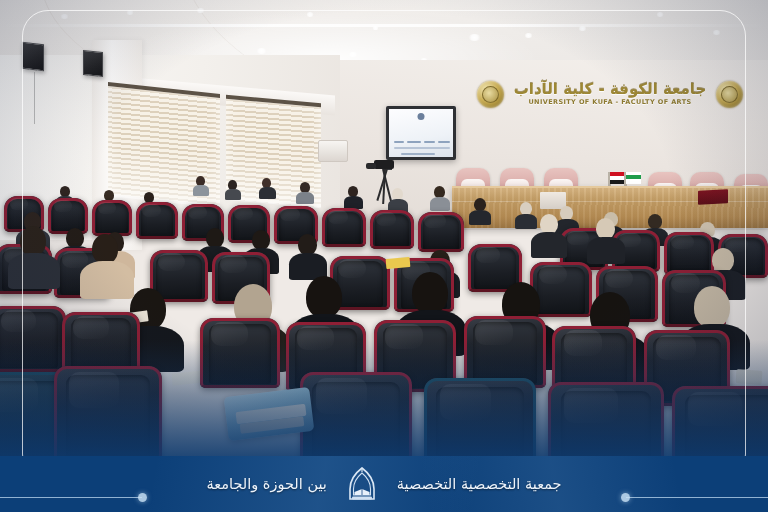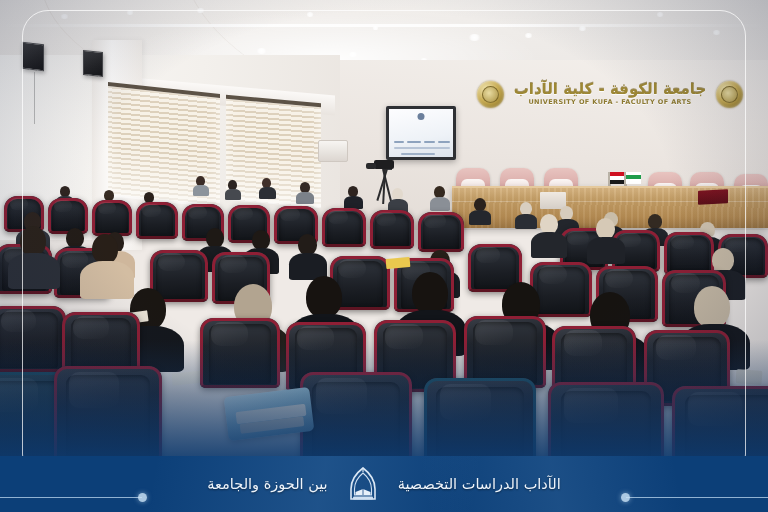--- a/index.html
+++ b/index.html
@@ -799,17 +799,17 @@
         <svg viewBox="0 0 34 38" width="34" height="38" aria-hidden="true">
           <path d="M17 3 C9 9 5 16 5 24 L5 34 L29 34 L29 24 C29 16 25 9 17 3 Z" fill="none" stroke="#dbe8f5" stroke-width="1.6"></path>
           <path d="M17 8 C11 13 8.5 18 8.5 24 L8.5 30 L25.5 30 L25.5 24 C25.5 18 23 13 17 8 Z" fill="none" stroke="#cfe0f2" stroke-width="1.1"></path>
           <path d="M9.5 27 L17 24 L24.5 27 L24.5 30 L9.5 30 Z" fill="#e7f0fa"></path>
           <path d="M17 24 L17 30" stroke="#2a5a92" stroke-width="0.9"></path>
           <rect x="7" y="31.5" width="20" height="3" rx="1.2" fill="#cfe0f2"></rect>
           <path d="M17 3 L17 7" stroke="#dbe8f5" stroke-width="1.2"></path>
         </svg>
       </span>
 
-      <span class="banner-ar">الآداب الدراسات التخصصية</span>
+      <span class="banner-ar">جمعية التخصصية التخصصية</span>
     </div>
   </div>
 
 </div>
 
 </body></html>

